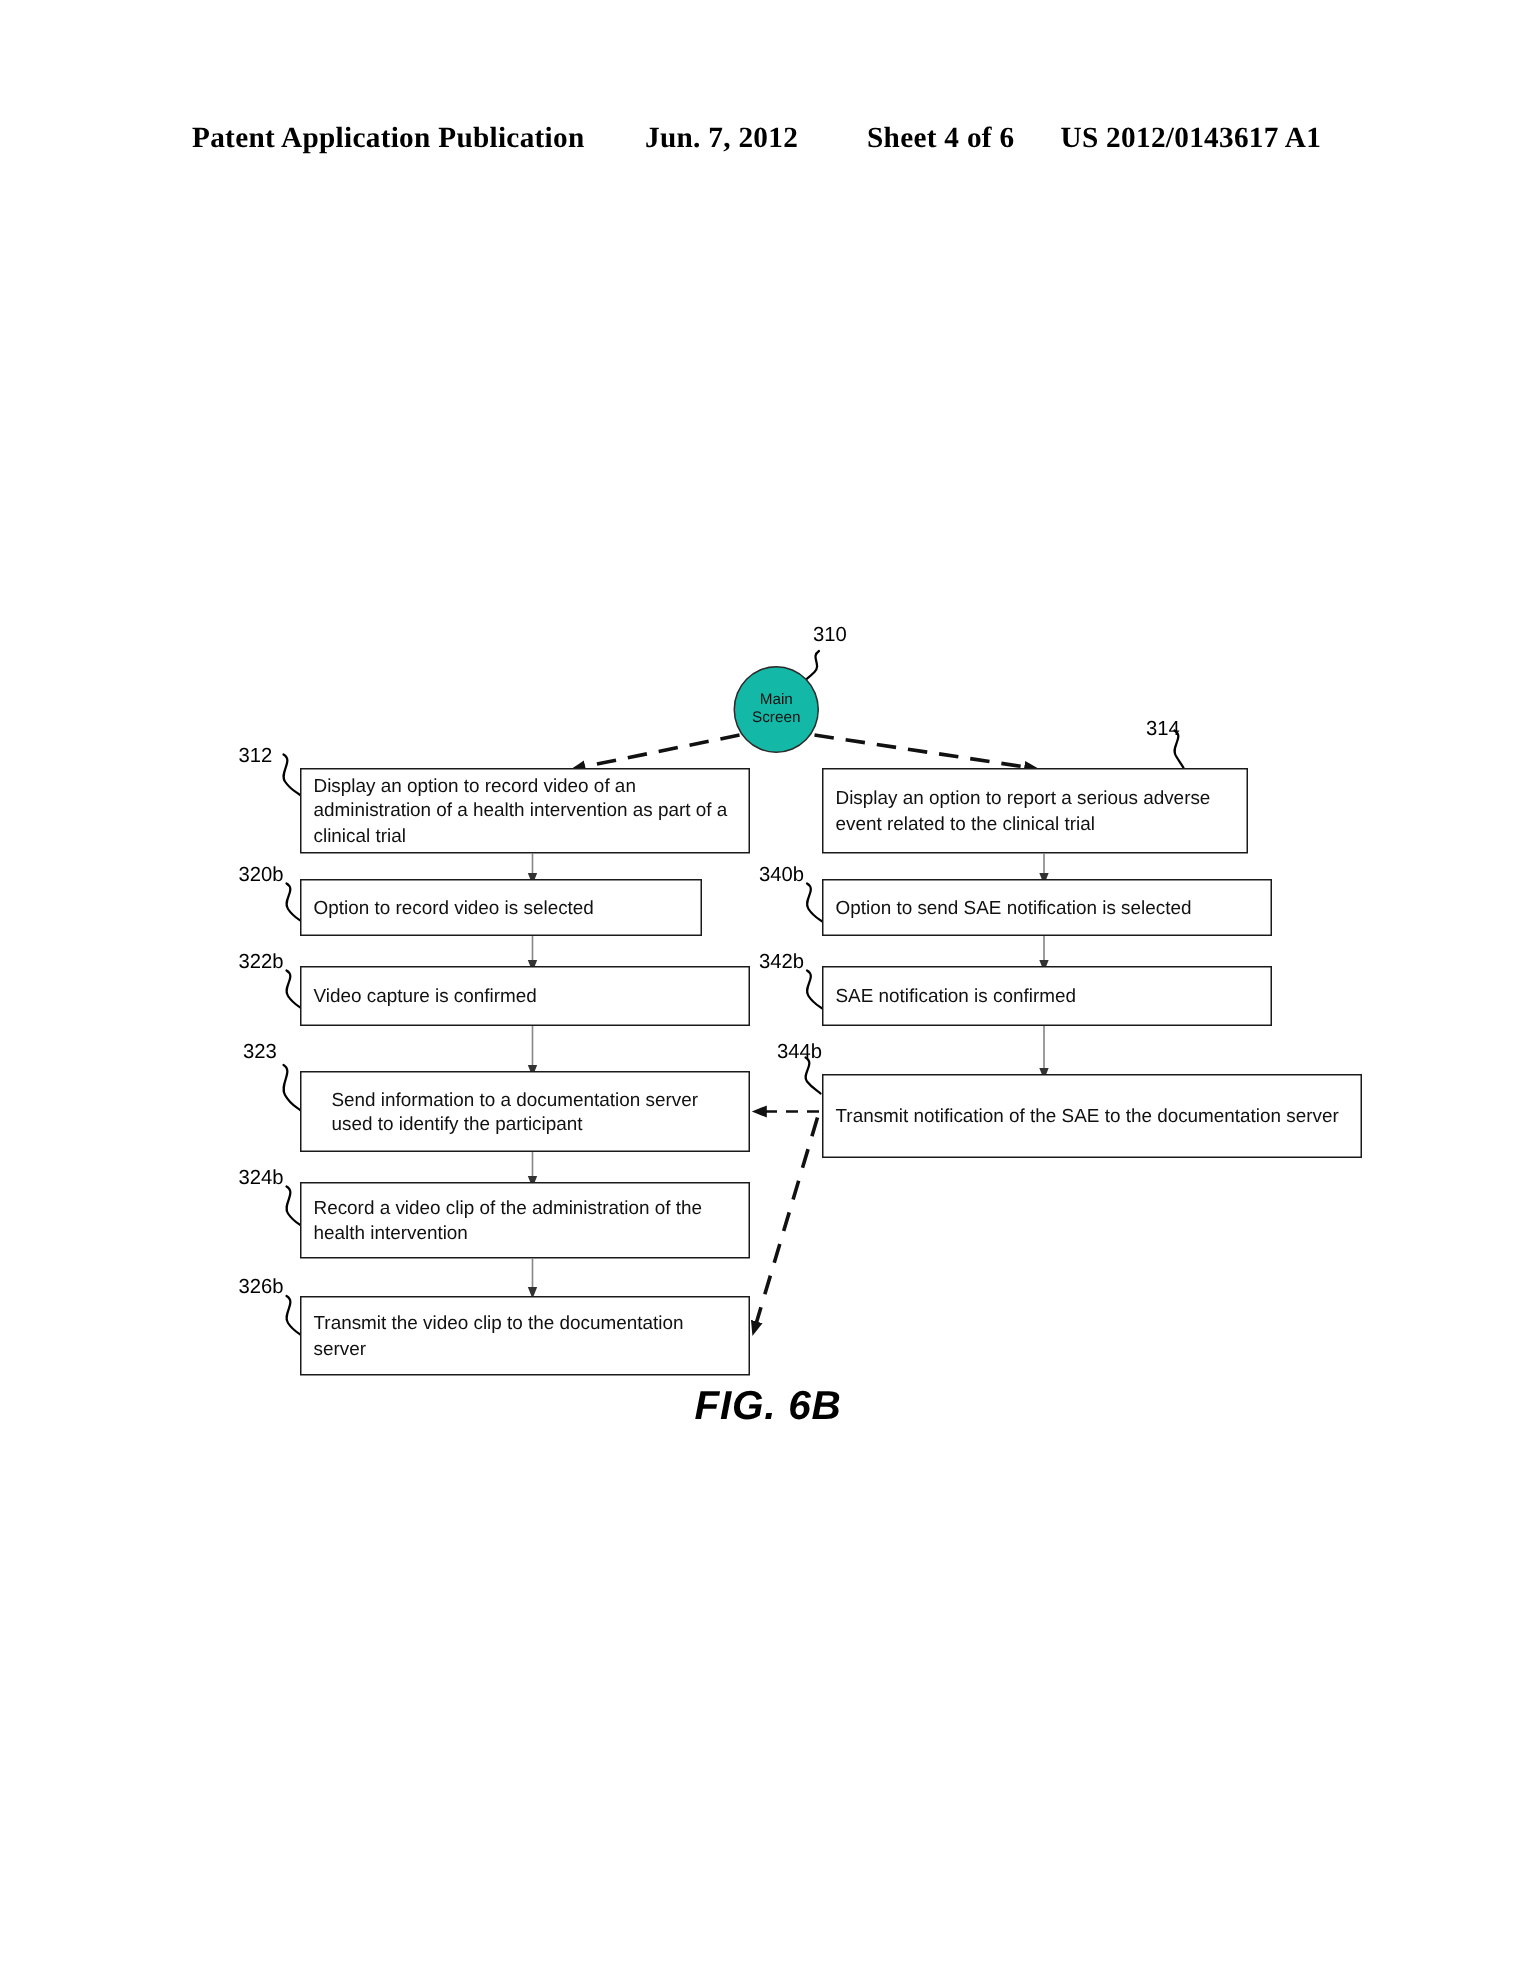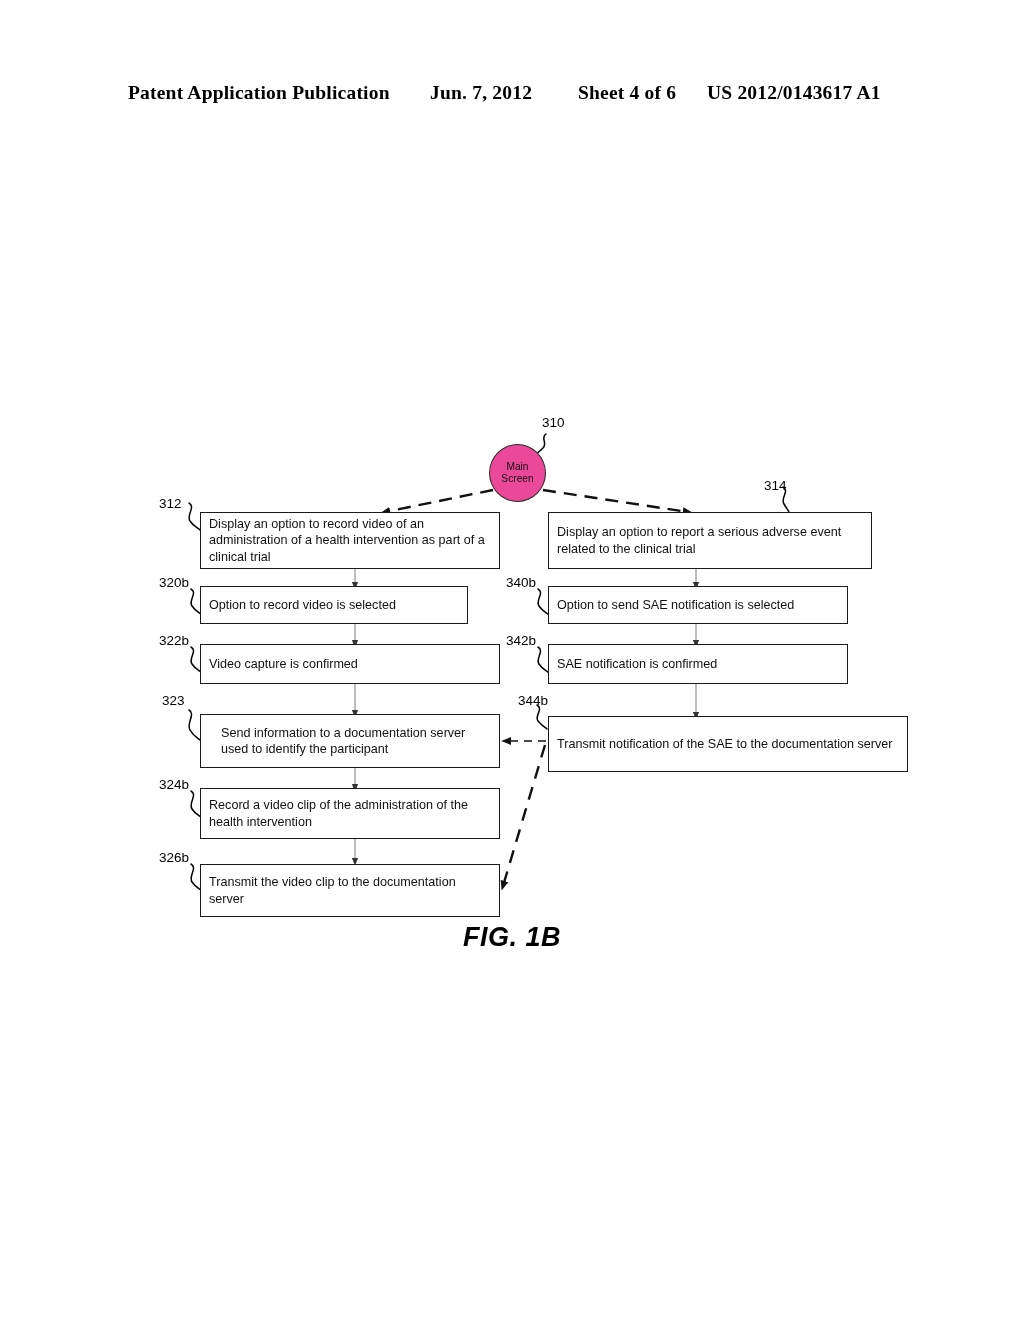--- a/index.html
+++ b/index.html
@@ -73,21 +73,21 @@
 
   
   #main-screen-node {
     position: absolute;
     left: 489px;
     top: 444px;
     width: 57px;
     height: 58px;
     border: 1.1px solid #2a2a2a;
     border-radius: 50%;
-    background: #ec4899;
+    background: #14b8a6;
     display: flex;
     align-items: center;
     justify-content: center;
     box-sizing: border-box;
   }
   #main-screen-label {
     font-size: 10.2px;
     line-height: 12px;
     text-align: center;
     color: #111111;
@@ -232,35 +232,35 @@
   <div class="node-box" style="left:200px; top:788px; width:300px; height:51px;">
     <span class="node-text">Record a video clip of the administration of the health intervention</span>
   </div>
   <span class="ref-label" style="left:159px; top:777px;">324b</span>
 
   <div class="node-box" style="left:200px; top:864px; width:300px; height:53px;">
     <span class="node-text">Transmit the video clip to the documentation server</span>
   </div>
   <span class="ref-label" style="left:159px; top:850px;">326b</span>
 
-  <div class="node-box" style="left:548px; top:512px; width:324px; height:57px;">
+  <div class="node-box" style="left:548px; top:512px; width:284px; height:57px;">
     <span class="node-text">Display an option to report a serious adverse event related to the clinical trial</span>
   </div>
   <span class="ref-label" style="left:764px; top:478px;">314</span>
 
   <div class="node-box" style="left:548px; top:586px; width:300px; height:38px;">
     <span class="node-text">Option to send SAE notification is selected</span>
   </div>
   <span class="ref-label" style="left:506px; top:575px;">340b</span>
 
   <div class="node-box" style="left:548px; top:644px; width:300px; height:40px;">
     <span class="node-text">SAE notification is confirmed</span>
   </div>
   <span class="ref-label" style="left:506px; top:633px;">342b</span>
 
   <div class="node-box" style="left:548px; top:716px; width:360px; height:56px;">
     <span class="node-text">Transmit notification of the SAE to the documentation server</span>
   </div>
   <span class="ref-label" style="left:518px; top:693px;">344b</span>
 
-  <div id="figure-caption">FIG. 1B</div>
+  <div id="figure-caption">FIG. 6B</div>
 
 </div>
 
 </body></html>

